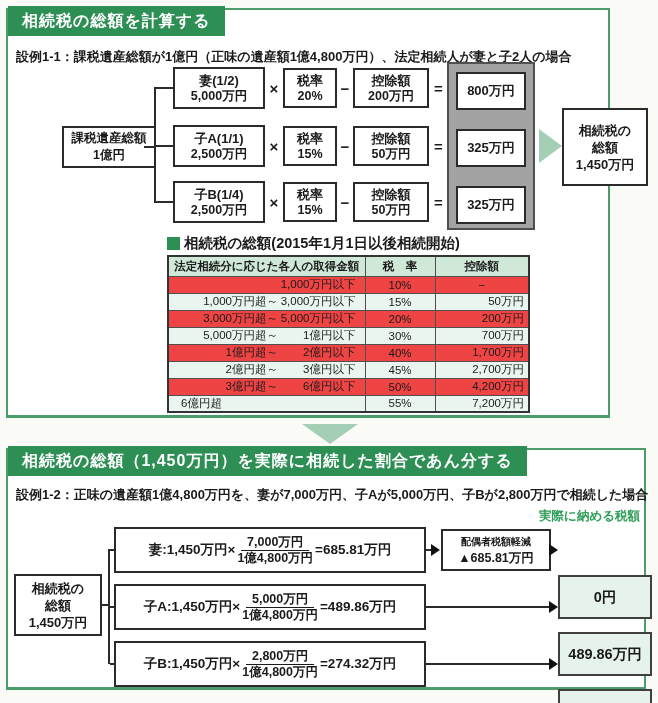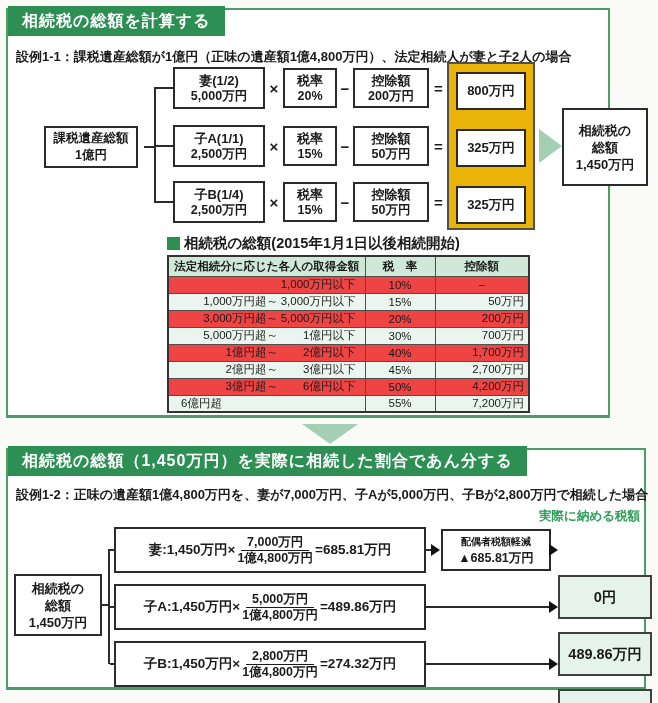--- a/index.html
+++ b/index.html
@@ -53,21 +53,21 @@
   .calc-row { position: absolute; left: 165px; width: 275px; height: 42px; display: flex; align-items: center; }
   .heir-box { width: 92px; height: 42px; border: 2px solid #2b2b2b; display:flex; flex-direction:column; align-items:center; justify-content:center; font-weight:600; background:#fff; }
   .heir-box .l1, .rate-box .l1, .ded-box .l1 { font-size: 13px; line-height: 16px; }
   .heir-box .l2, .rate-box .l2, .ded-box .l2 { font-size: 12.5px; line-height: 15px; }
   .op { text-align: center; font-size: 15px; font-weight: 700; }
   .op-x { width: 18px; } .op-m { width: 16px; } .op-e { width: 19px; }
   .rate-box { width: 54px; height: 40px; border: 2px solid #2b2b2b; display:flex; flex-direction:column; align-items:center; justify-content:center; font-weight:600; background:#fff; }
   .ded-box  { width: 76px; height: 40px; border: 2px solid #2b2b2b; display:flex; flex-direction:column; align-items:center; justify-content:center; font-weight:600; background:#fff; }
   #gray-container {
     position: absolute; left: 439px; top: 52px; width: 88px; height: 168px;
-    background: #eab308; border: 2px solid #4f4f4f;
+    background: #a3a3a3; border: 2px solid #4f4f4f;
   }
   .result-white {
     position: absolute; left: 7px; width: 70px; height: 38px;
     background: #fff; border: 2px solid #2b2b2b;
     display: flex; align-items: center; justify-content: center;
     font-size: 13px; font-weight: 600;
   }
   .tri-right {
     position: absolute; width: 0; height: 0;
     border-top: 17px solid transparent;
@@ -121,21 +121,21 @@
     border-left: 9px solid #111;
   }
 </style>
 </head>
 <body>
 
 <div id="sec1" class="section">
   <div class="sec-header" style="left:0px; top:-4px;">相続税の総額を計算する</div>
   <div class="example-line" style="left:8px; top:38px;">設例1-1：課税遺産総額が1億円（正味の遺産額1億4,800万円）、法定相続人が妻と子2人の場合</div>
 
-  <div class="box" style="left:36px; top:116px; width:94px; height:42px;">
+  <div class="box" style="left:54px; top:116px; width:94px; height:42px;">
     <div style="font-size:12.5px;">課税遺産総額</div>
     <div style="font-size:12.5px;">1億円</div>
   </div>
   <div class="line" style="left:136px; top:136px; width:12px; height:2px;"></div>
   <div class="line" style="left:146px; top:77px; width:2px; height:116px;"></div>
   <div class="line" style="left:148px; top:77px; width:17px; height:2px;"></div>
   <div class="line" style="left:148px; top:135px; width:17px; height:2px;"></div>
   <div class="line" style="left:148px; top:191px; width:17px; height:2px;"></div>
 
   <div class="calc-row" style="top:57px;">

